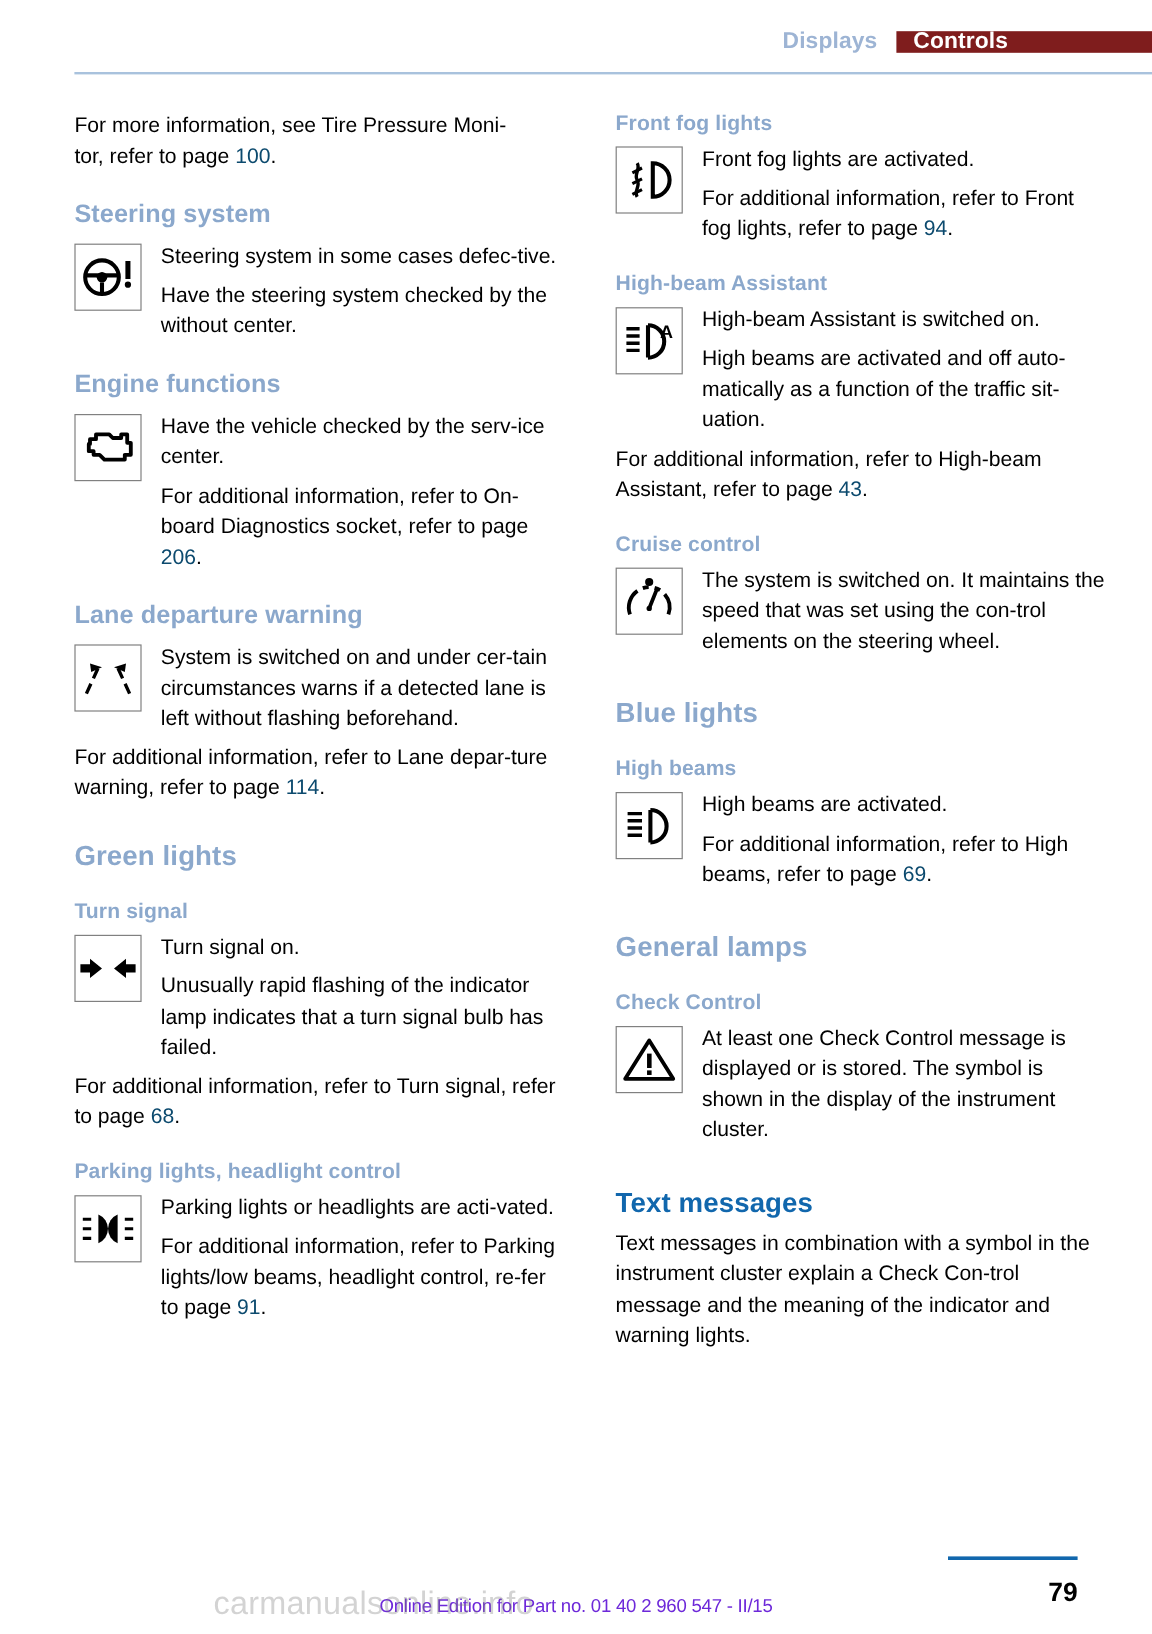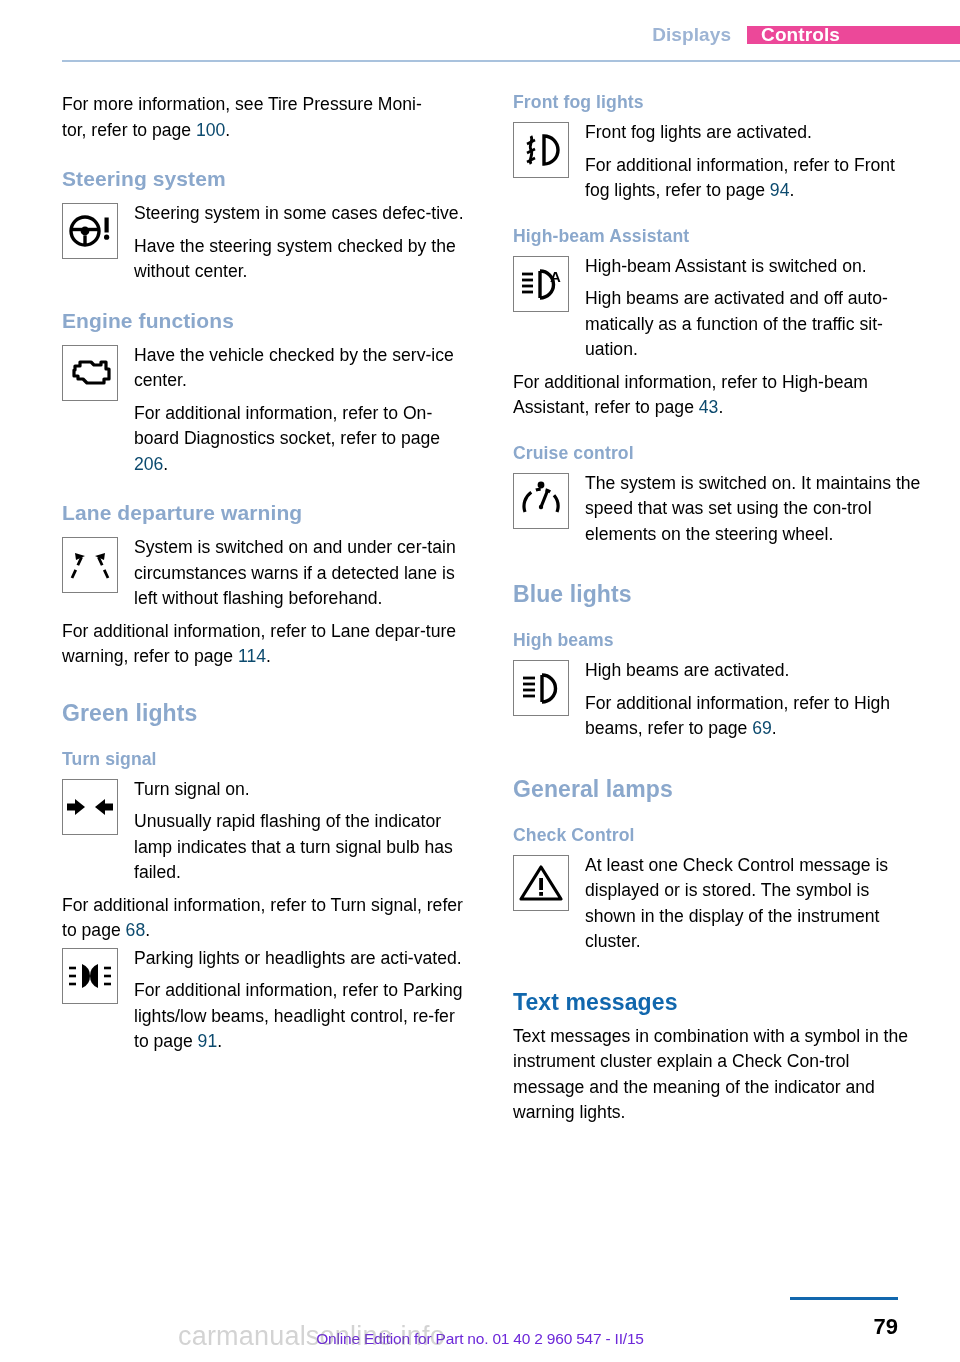--- a/index.html
+++ b/index.html
@@ -37,21 +37,21 @@
     align-items: center;
     padding: 0 16px 0 10px;
     font-size: 19px;
     font-weight: bold;
     color: #9db4d4;
     letter-spacing: .1px;
   }
   .tab-active {
     display: flex;
     align-items: center;
-    background: #ec4899;
+    background: #7f1d1d;
     color: #ffffff;
     font-size: 19px;
     font-weight: bold;
     padding: 0 120px 0 14px;
     letter-spacing: .1px;
   }
   .header-rule {
     position: absolute;
     left: 62px;
     right: 0;
@@ -264,20 +264,21 @@
       </div>
       <div class="indent">
         <p>Turn signal on.</p>
         <p>Unusually rapid flashing of the indicator lamp indicates that a turn signal bulb has failed.</p>
       </div>
       <div class="runover">
         <p class="hang"><span>For additional information, refer to Turn signal, refer to page </span><span class="pageref">68</span><span>.</span></p>
       </div>
     </div>
 
+    <h3 class="sub">Parking lights, headlight control</h3>
     <div class="symblock">
       <div class="symbox">
         <svg width="54" height="54" viewBox="0 0 54 54">
           <path d="M19 15 A13 13 0 0 1 19 39 Z" fill="#000"></path>
           <path d="M35 15 A13 13 0 0 0 35 39 Z" fill="#000"></path>
           <g stroke="#000" stroke-width="2.6">
             <path d="M13 19 L6 19"></path>
               <path d="M13 27 L6 27"></path>
               <path d="M13 35 L6 35"></path>
             <path d="M41 19 L48 19"></path>

